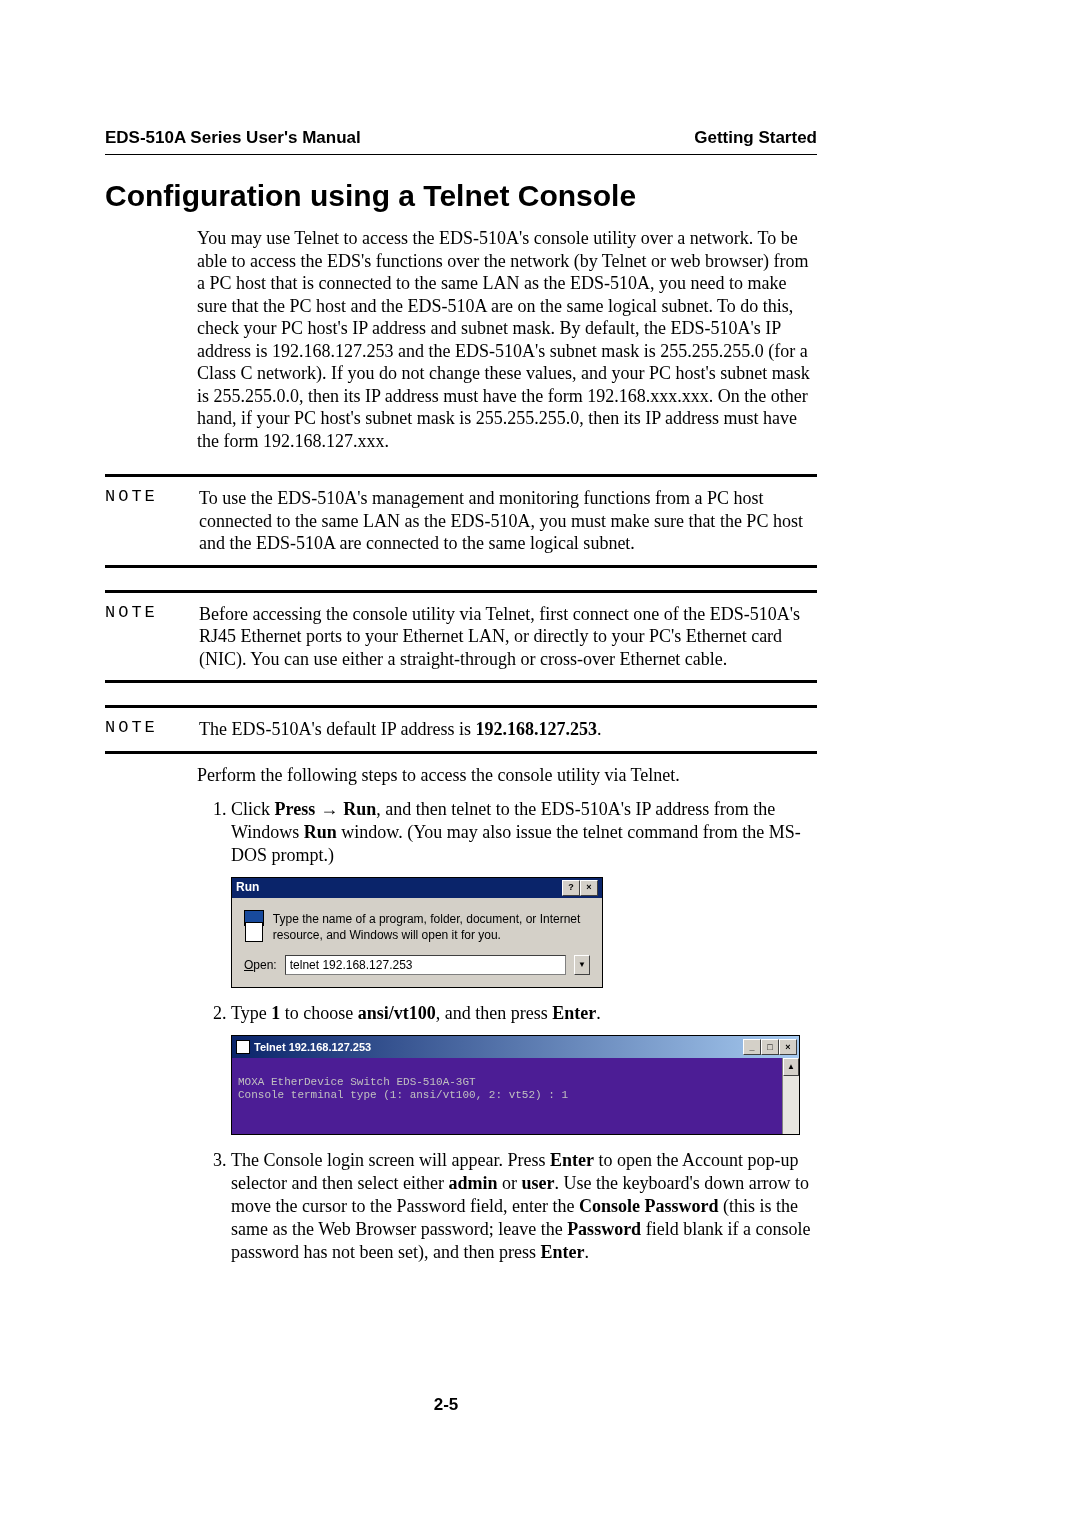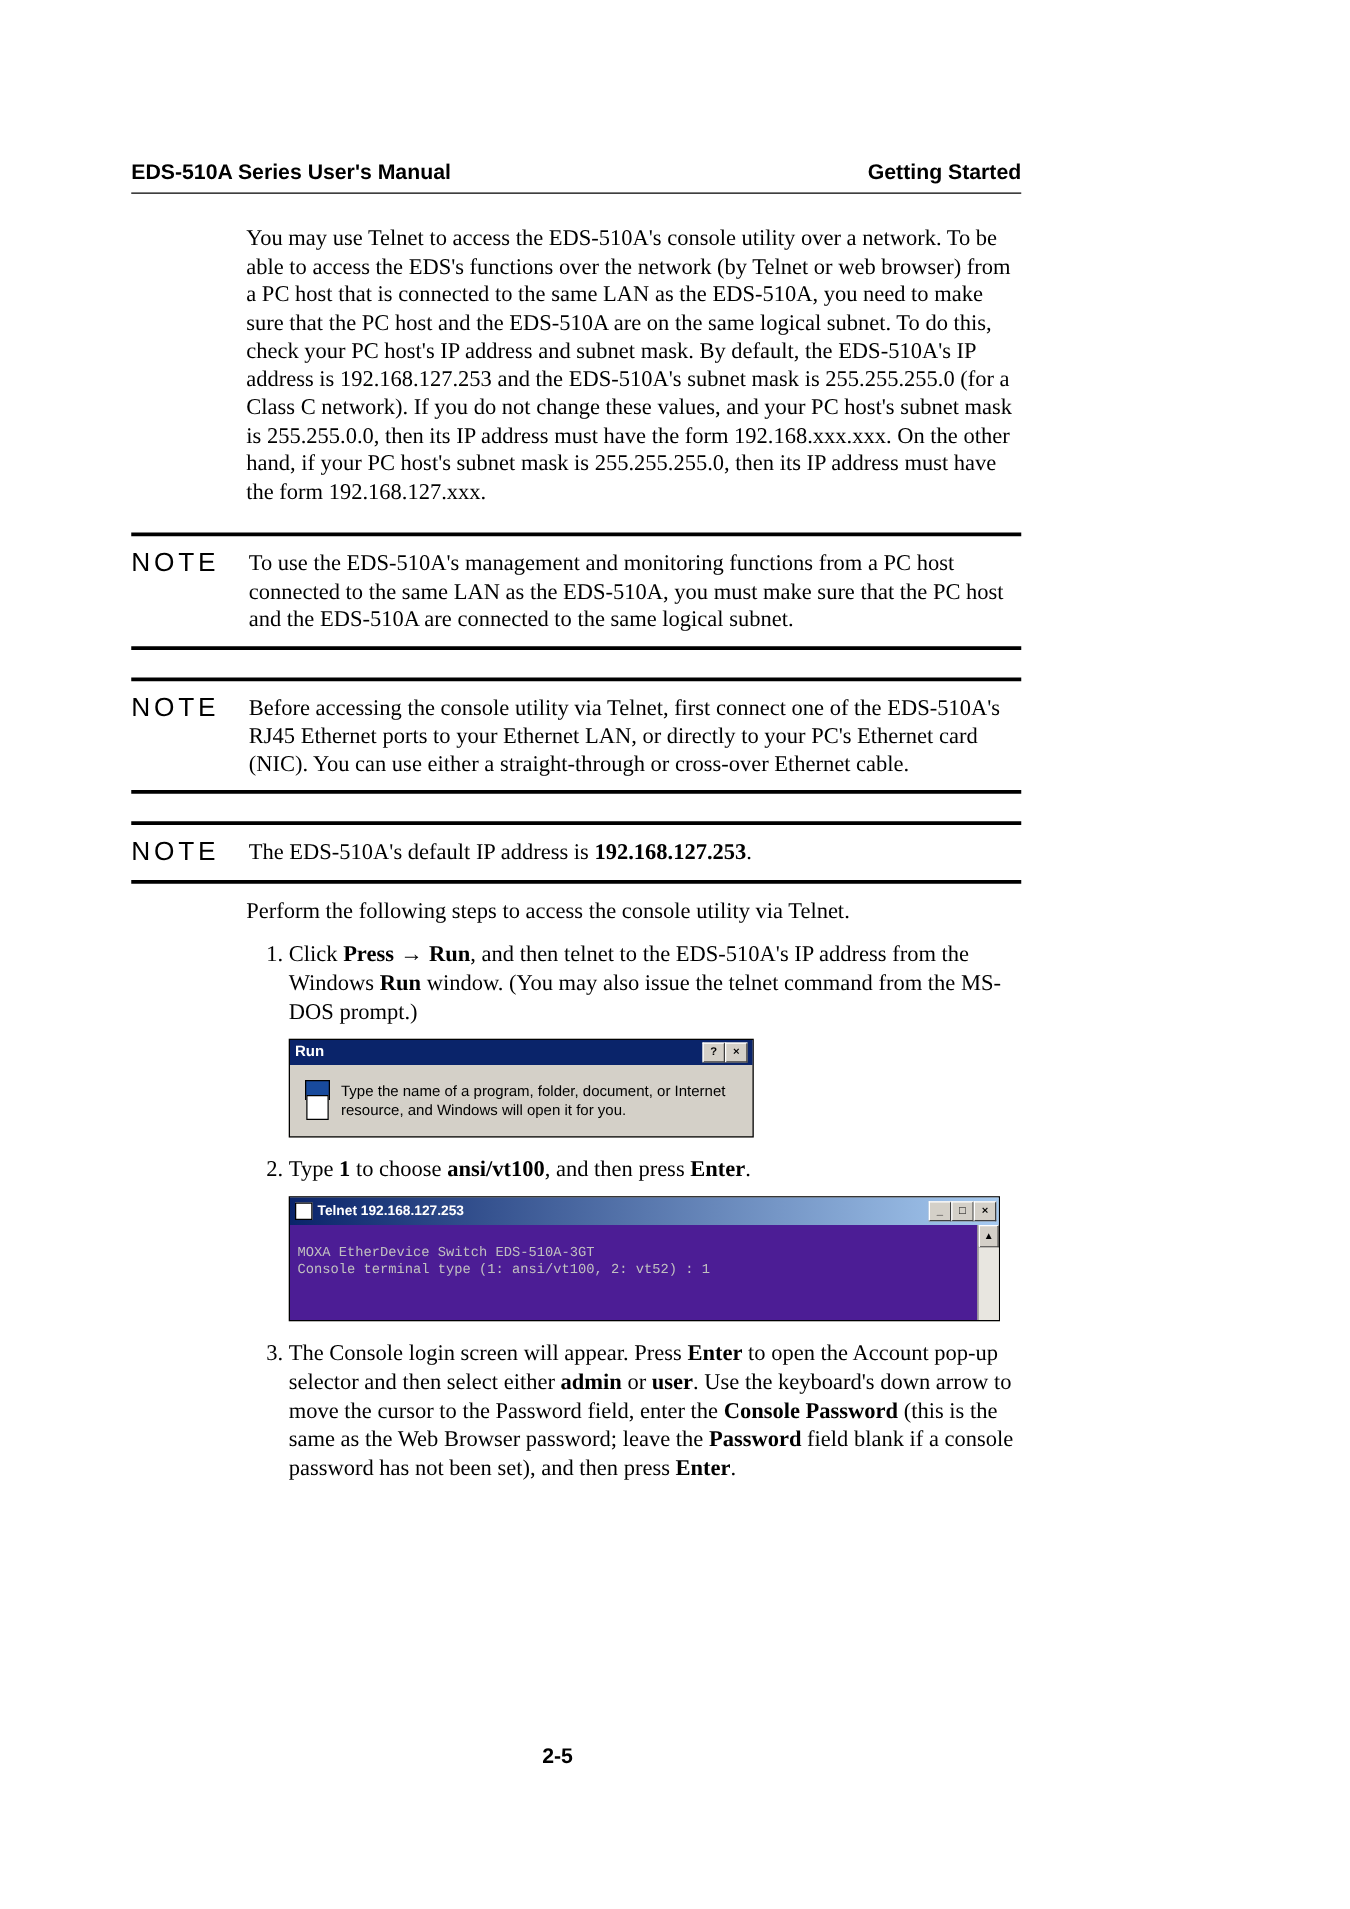--- a/index.html
+++ b/index.html
@@ -43,22 +43,22 @@
   .note-block {
     border-top: 3px solid #000;
     border-bottom: 3px solid #000;
     padding: 10px 0 10px 0;
     margin-top: 22px;
     margin-bottom: 10px;
     display: flex;
     gap: 22px;
   }
   .note-label {
-    font-family: Liberation Sans, sans-serif;
-    font-size: 21px;
+    font-family: Liberation Mono, monospace;
+    font-size: 17px;
     letter-spacing: 3px;
     flex: 0 0 72px;
   }
   .note-text {
     font-size: 18px;
     line-height: 1.25;
   }
   ol.steps {
     margin: 0 0 0 92px;
     padding-left: 34px;
@@ -182,20 +182,21 @@
 </head>
 <body>
 
 <div class="page">
 
   <div class="header-row">
     <span>EDS-510A Series User's Manual</span>
     <span>Getting Started</span>
   </div>
 
+  <h1 class="section-title">Configuration using a Telnet Console</h1>
 
   <div class="body-indent">
     <p>You may use Telnet to access the EDS-510A's console utility over a network. To be able to access the EDS's functions over the network (by Telnet or web browser) from a PC host that is connected to the same LAN as the EDS-510A, you need to make sure that the PC host and the EDS-510A are on the same logical subnet. To do this, check your PC host's IP address and subnet mask. By default, the EDS-510A's IP address is 192.168.127.253 and the EDS-510A's subnet mask is 255.255.255.0 (for a Class C network). If you do not change these values, and your PC host's subnet mask is 255.255.0.0, then its IP address must have the form 192.168.xxx.xxx. On the other hand, if your PC host's subnet mask is 255.255.255.0, then its IP address must have the form 192.168.127.xxx.</p>
   </div>
 
   <div class="note-block">
     <div class="note-label">NOTE</div>
     <div class="note-text">To use the EDS-510A's management and monitoring functions from a PC host connected to the same LAN as the EDS-510A, you must make sure that the PC host and the EDS-510A are connected to the same logical subnet.</div>
   </div>
 
@@ -228,20 +229,25 @@
             <div class="rt-btn">×</div>
           </div>
         </div>
         <div class="run-body">
           <div class="run-icon">
             <div class="mon"></div>
               <div class="doc"></div>
           </div>
           <div class="run-desc">Type the name of a program, folder, document, or Internet resource, and Windows will open it for you.</div>
         </div>
+        <div class="run-open-row">
+          <label><span class="ul">O</span><span>pen:</span></label>
+          <input class="run-input" value="telnet 192.168.127.253" style="">
+          <div class="run-drop">▼</div>
+        </div>
       </div>
     </li>
 
     <li>
       <span>Type </span><span class="bold">1</span><span> to choose </span><span class="bold">ansi/vt100</span><span>, and then press </span><span class="bold">Enter</span><span>.</span>
 
       
       <div class="telnet-window">
         <div class="telnet-title">
           <div class="left">

